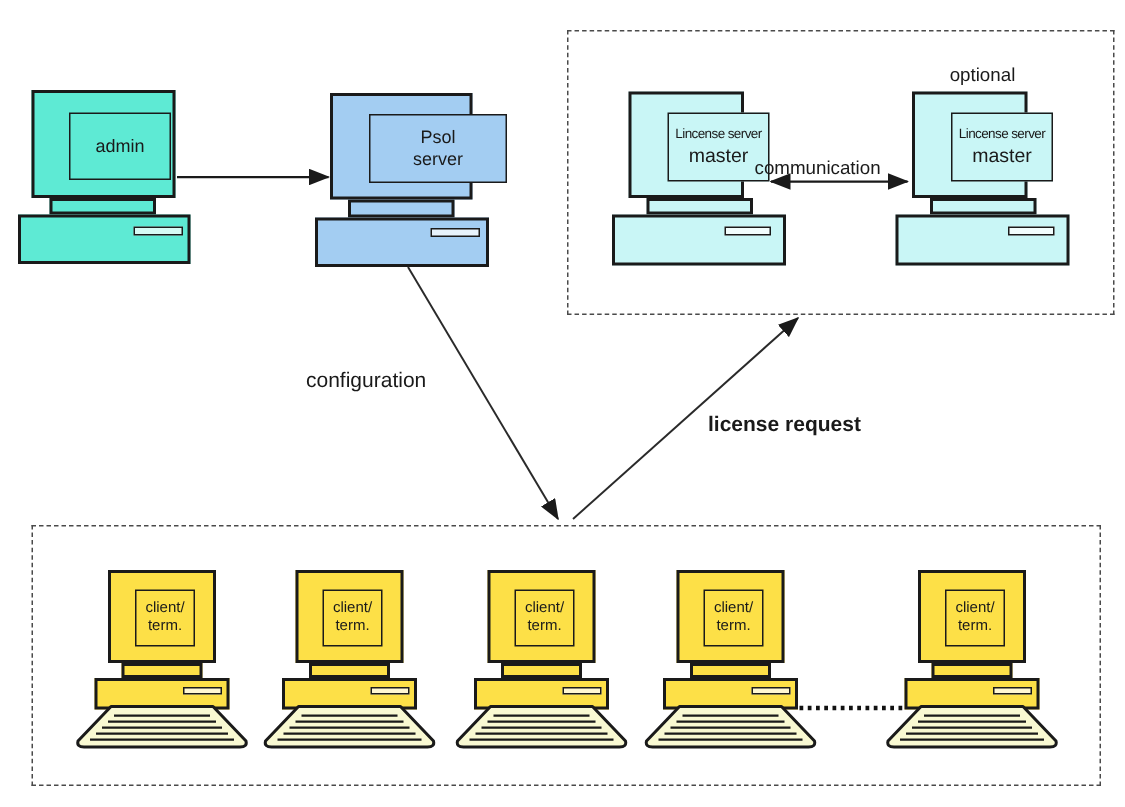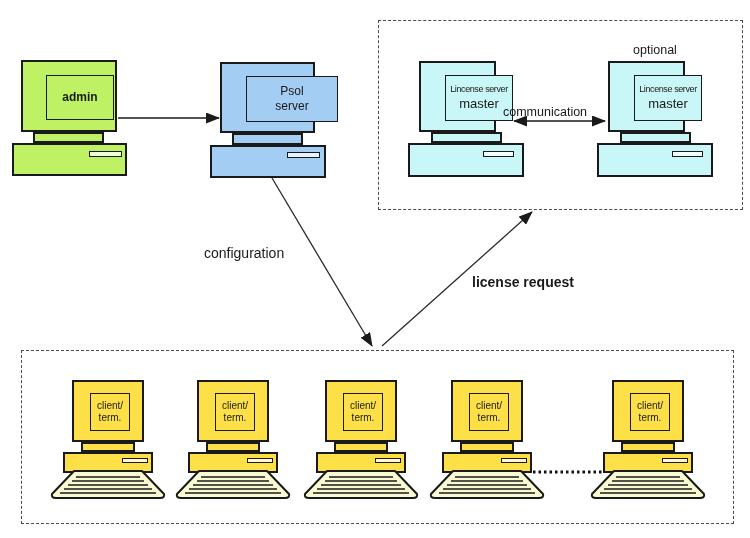--- a/index.html
+++ b/index.html
@@ -22,21 +22,21 @@
   
   .computer{position:absolute;}
   .monitor{position:absolute;border:2px solid #1a1a1a;box-sizing:border-box;}
   .screen{position:absolute;border:1px solid #1a1a1a;box-sizing:border-box;
           display:flex;flex-direction:column;align-items:center;justify-content:center;
           text-align:center;line-height:1.25;}
   .neck{position:absolute;border:2px solid #1a1a1a;box-sizing:border-box;}
   .base{position:absolute;border:2px solid #1a1a1a;box-sizing:border-box;}
   .slot{position:absolute;border:1px solid #1a1a1a;box-sizing:border-box;background:rgba(255,255,255,0.75);}
   
-  .fill-admin{background:#bef264;font-weight:bold;}
+  .fill-admin{background:#5eead4;}
   #admin{left:12px;top:60px;width:116px;height:118px;}
   #admin .monitor{left:9px;top:0;width:96px;height:72px;}
   #admin .screen{left:23px;top:13px;width:68px;height:45px;font-size:12px;}
   #admin .neck{left:21px;top:72px;width:71px;height:11px;}
   #admin .base{left:0;top:83px;width:115px;height:33px;}
   #admin .slot{left:75px;top:6px;width:33px;height:6px;}
   
   .fill-psol{background:#a3cdf2;}
   #psol{left:210px;top:62px;width:117px;height:117px;}
   #psol .monitor{left:10px;top:0;width:95px;height:71px;}

